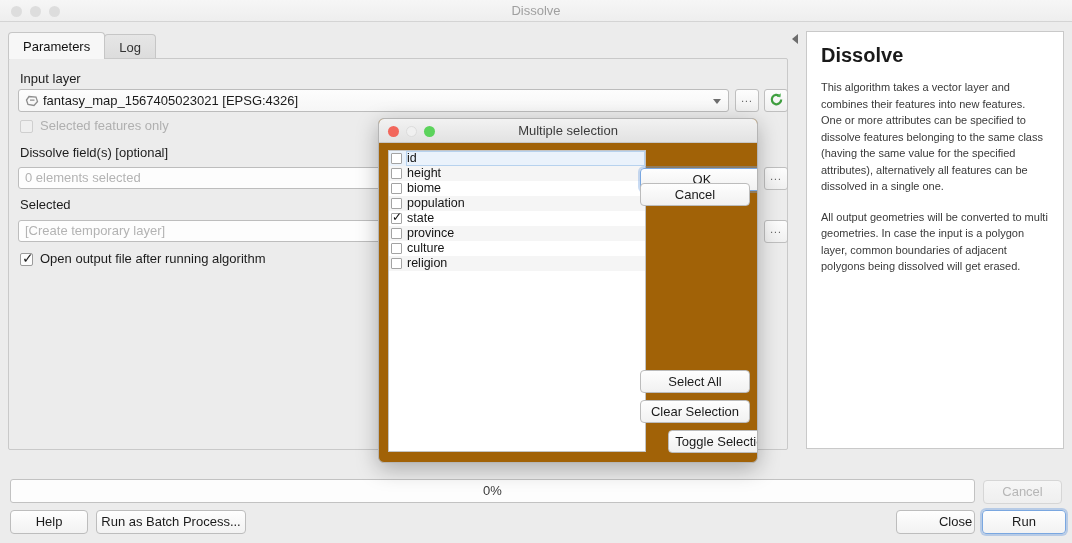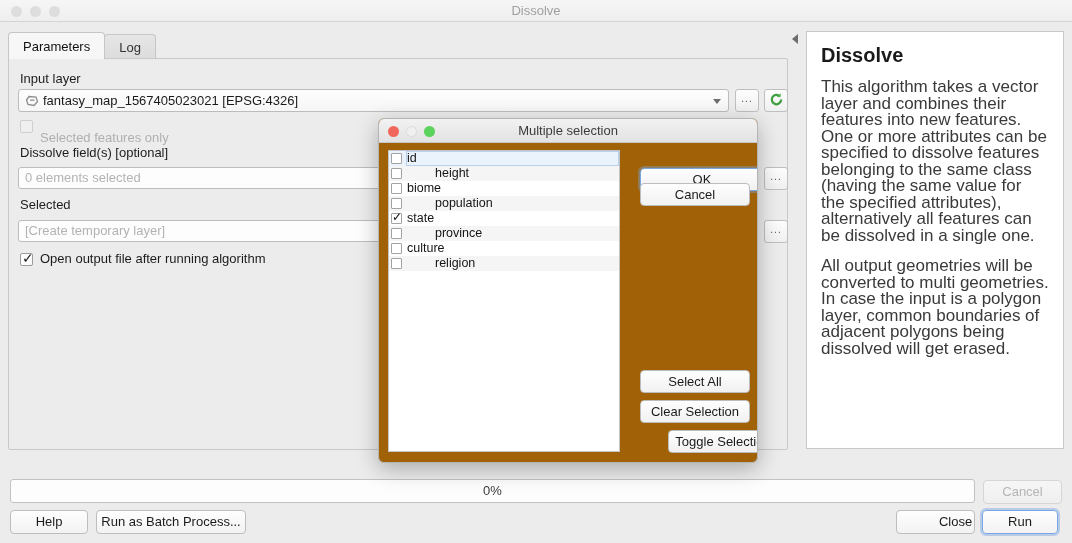--- a/index.html
+++ b/index.html
@@ -63,21 +63,21 @@
   #paramsPanel {
     position: absolute; left: 8px; top: 58px; width: 780px; height: 392px;
     background: #ececec;
     border: 1px solid #c9c9c9;
     border-radius: 2px;
   }
 
   .lbl {
     position: absolute; font-size: 13px; color: #1c1c1c; white-space: nowrap;
   }
-  .lbl.dim { color: #b0b0b0; margin-top: 12px; }
+  .lbl.dim { color: #b0b0b0; }
 
   .field {
     position: absolute; height: 22px;
     background: #fdfdfd;
     border: 1px solid #bdbdbd;
     border-radius: 3px;
     font-size: 13px;
     line-height: 20px;
     padding: 0 6px;
     color: #1c1c1c;
@@ -147,21 +147,21 @@
     border: 1px solid #c9c9c9;
     padding: 12px 14px;
     overflow: hidden;
   }
   #helpPanel h1 {
     margin: 0 0 12px 0;
     font-size: 20px; font-weight: bold; color: #1a1a1a;
   }
   #helpPanel p {
     margin: 0 0 14px 0;
-    font-size: 17px; line-height: 16.5px; color: #3a3a3a;
+    font-size: 11px; line-height: 16.5px; color: #3a3a3a;
   }
 
   
   #progress {
     position: absolute; left: 10px; top: 479px; width: 965px; height: 24px;
     background: #fdfdfd;
     border: 1px solid #c2c2c2; border-radius: 3px;
   }
   #progress .pct {
     position: absolute; left: 0; top: 0; width: 100%; height: 22px;
@@ -197,33 +197,33 @@
     background: linear-gradient(#f2f2f2, #e2e2e2);
     border-bottom: 1px solid #c7c7c7;
   }
   #modalTitle .title {
     width: 100%; height: 24px; line-height: 24px; text-align: center;
     font-size: 13px; color: #3c3c3c;
   }
   #modal .lights { left: 9px; top: 7px; gap: 7px; }
 
   #listWrap {
-    position: absolute; left: 9px; top: 31px; width: 232px; height: 302px;
+    position: absolute; left: 9px; top: 31px; width: 258px; height: 302px;
     background: #ffffff;
     border: 1px solid #c4c4c4;
     overflow: hidden;
   }
   #list { position: absolute; left: 0; top: 0; width: 100%; }
   .row {
     position: relative; height: 15px; line-height: 15px;
     display: flex; align-items: center;
     padding-left: 2px;
     font-size: 12.5px; color: #141414;
   }
-  .row.alt { background: #f5f5f5; gap: 28px; }
+  .row.alt { background: #f5f5f5; }
   .row .rcb {
     width: 11px; height: 11px; flex: none;
     border: 1px solid #a3a3a3; background: #fff;
     margin-right: 5px; position: relative; border-radius: 1px;
   }
   .row .rcb .tick {
     position: absolute; left: 0px; top: -4px; font-size: 12px; line-height: 14px; color: #111;
   }
   .row.selected {
     background: #eaf2fb;
@@ -325,21 +325,21 @@
 
   <div id="progress">
     <div class="pct">0%</div>
   </div>
 
   <div class="btn" style="left:10px; top:510px; width:78px;">Help</div>
   <div class="btn" style="left:96px; top:510px; width:150px;">Run as Batch Process...</div>
 
   <div class="btn disabled" style="left:983px; top:480px; width:79px;">Cancel</div>
   <div class="btn" style="left:896px; top:510px; width:79px;padding-left:40px;">Close</div>
-  <div class="btn focus" style="left:982px; top:510px; width:76px;">Run</div>
+  <div class="btn focus" style="left:982px; top:510px; width:84px;">Run</div>
 
   <div id="modal">
 
     <div id="modalTitle">
       <div class="lights">
         <span class="light red"></span>
         <span class="light yellow-off"></span>
         <span class="light green"></span>
       </div>
       <div class="title">Multiple selection</div>

